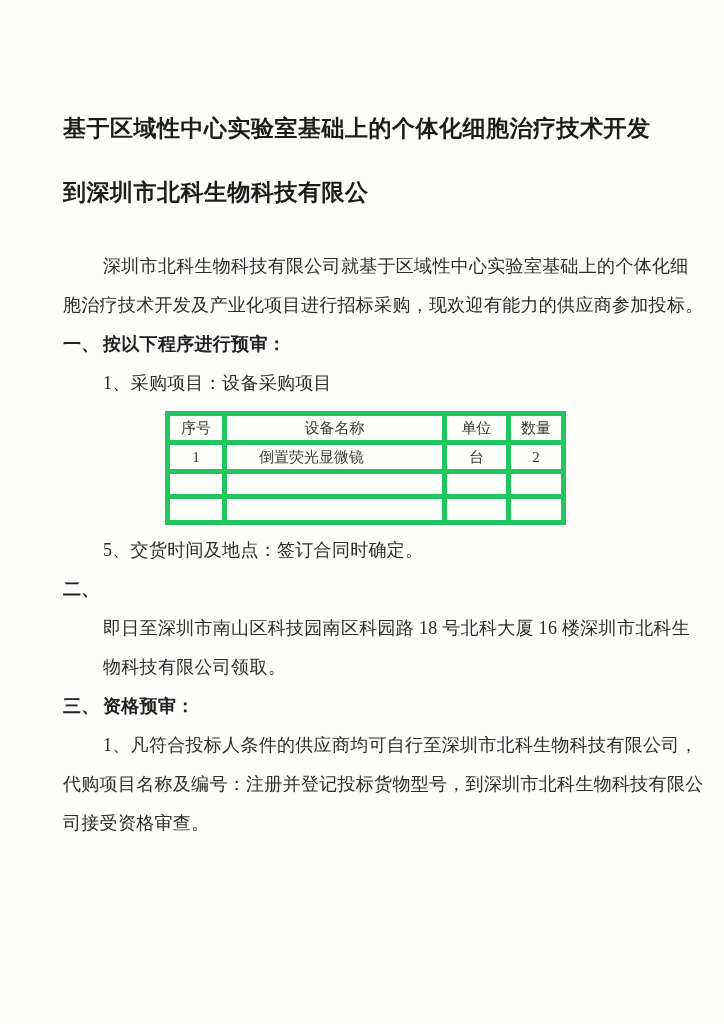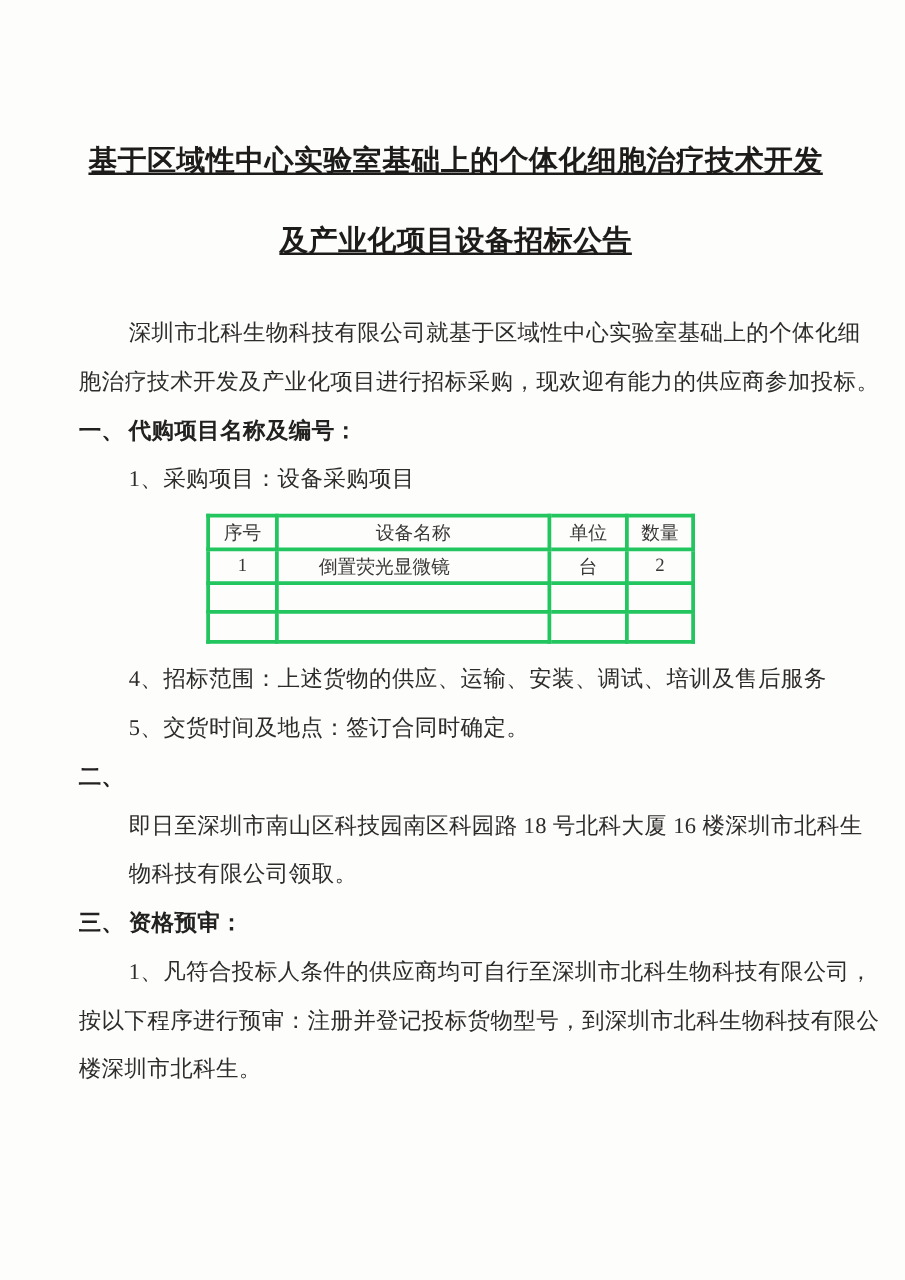--- a/index.html
+++ b/index.html
@@ -23,27 +23,26 @@
     height: 28px;
     line-height: 28px;
     margin-top: 11px;
     font-size: 18px;
     white-space: pre;
     letter-spacing: 0.3px;
   }
   .title-line {
     height: 34px;
     line-height: 34px;
-    text-align: center;
+    text-align: left;
     font-size: 23px;
     font-weight: 700;
     color: #1e1c1a;
     letter-spacing: 0.5px;
     white-space: pre;
-    text-decoration: underline;
   }
   .t1 { margin-top: 112px; }
   .t2 { margin-top: 30px; }
   .intro-first { margin-top: 42px; padding-left: 40px; }
   .indent { padding-left: 40px; }
   .section-head {
     display: flex;
     font-weight: 700;
     color: #232120;
   }
@@ -53,21 +52,21 @@
     margin-left: 102px;
   }
   table.equip {
     border-collapse: collapse;
     table-layout: fixed;
     width: 376px;
     font-size: 15px;
     color: #3a3835;
   }
   table.equip td {
-    border: 3px solid #22c55e;
+    border: 5px solid #22c55e;
     text-align: center;
     padding: 0;
     overflow: hidden;
   }
   table.equip .c0 { width: 52px; }
   table.equip .c1 { width: 215px; }
   table.equip .c2 { width: 59px; }
   table.equip .c3 { width: 50px; }
   table.equip tr.hrow td { height: 24px; }
   table.equip tr.r0 td { height: 24px; }
@@ -79,28 +78,28 @@
   }
   .gap-after-table { margin-top: 14px; }
 </style>
 </head>
 <body>
 
 <div class="page">
   <div class="content">
 
     <div class="title-line t1">基于区域性中心实验室基础上的个体化细胞治疗技术开发</div>
-    <div class="title-line t2">及产业化项目设备招标公告</div>
+    <div class="title-line t2">到深圳市北科生物科技有限公</div>
 
     <div class="ln intro-first">深圳市北科生物科技有限公司就基于区域性中心实验室基础上的个体化细</div>
     <div class="ln">胞治疗技术开发及产业化项目进行招标采购，现欢迎有能力的供应商参加投标。</div>
 
     <div class="ln section-head">
       <span class="marker">一、</span>
-      <span>代购项目名称及编号：</span>
+      <span>按以下程序进行预审：</span>
     </div>
 
     <div class="ln indent">1、采购项目：设备采购项目</div>
 
     <div class="tbl-wrap">
       <table class="equip">
         <tbody>
           <tr class="hrow">
             <td class="c0">序号</td>
             <td class="c1">设备名称</td>
@@ -122,33 +121,32 @@
           <tr class="r2">
             <td class="c0"></td>
             <td class="c1 name-cell"></td>
             <td class="c2"></td>
             <td class="c3"></td>
           </tr>
         </tbody>
       </table>
     </div>
 
-    <div class="ln indent gap-after-table">4、招标范围：上述货物的供应、运输、安装、调试、培训及售后服务</div>
     <div class="ln indent">5、交货时间及地点：签订合同时确定。</div>
 
     <div class="ln section-head">
       <span class="marker">二、</span>
     </div>
 
     <div class="ln indent">即日至深圳市南山区科技园南区科园路 18 号北科大厦 16 楼深圳市北科生</div>
     <div class="ln indent">物科技有限公司领取。</div>
 
     <div class="ln section-head">
       <span class="marker">三、</span>
       <span>资格预审：</span>
     </div>
 
     <div class="ln indent">1、凡符合投标人条件的供应商均可自行至深圳市北科生物科技有限公司，</div>
-    <div class="ln">按以下程序进行预审：注册并登记投标货物型号，到深圳市北科生物科技有限公</div>
-    <div class="ln">楼深圳市北科生。</div>
+    <div class="ln">代购项目名称及编号：注册并登记投标货物型号，到深圳市北科生物科技有限公</div>
+    <div class="ln">司接受资格审查。</div>
 
   </div>
 </div>
 
 </body></html>

